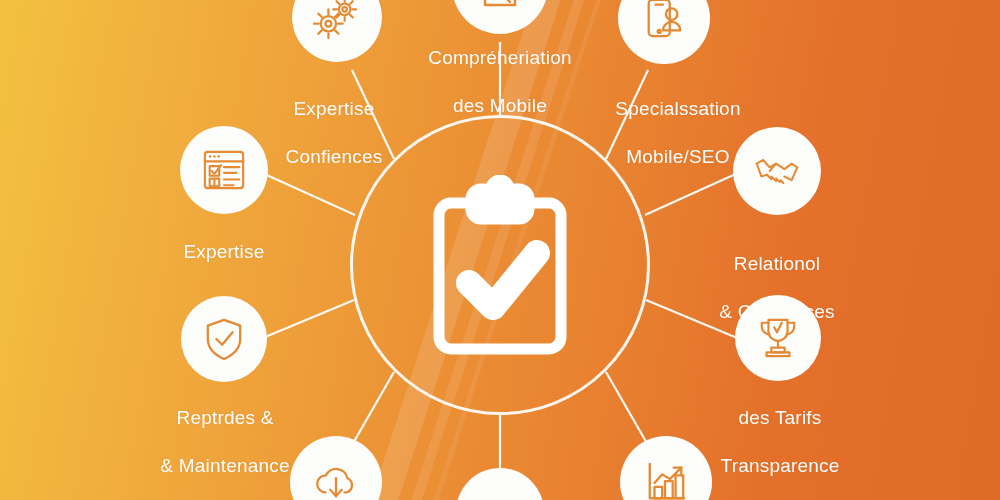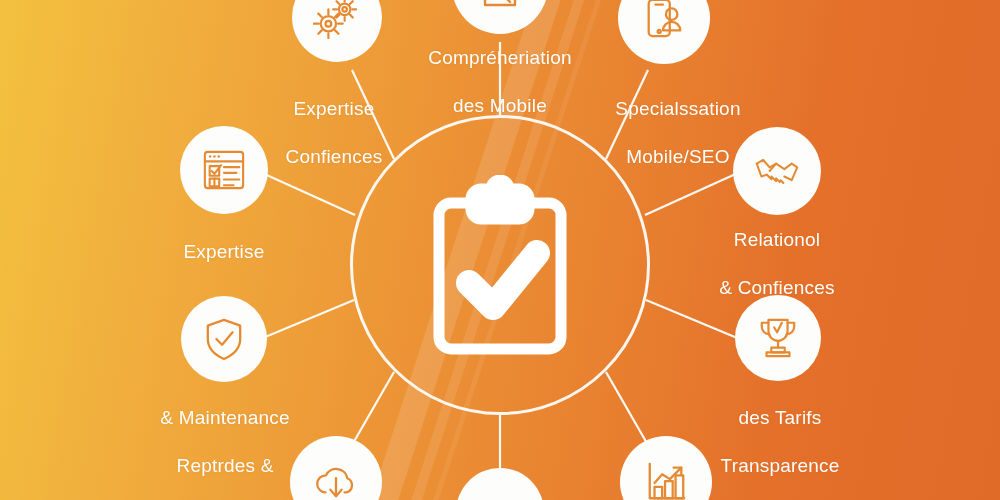--- a/index.html
+++ b/index.html
@@ -159,21 +159,21 @@
   <div class="node" style="left:733px; top:127px; width:88px; height:88px;">
     <svg width="46" height="38" viewBox="0 0 50 40" aria-hidden="true">
       <g fill="none" stroke="#e58a33" stroke-width="2.2" stroke-linejoin="round" stroke-linecap="round">
         <path d="M3 12 L10 8 L17 16 L24 12 L33 18 L41 12 L47 16 L41 30 L33 26"></path>
         <path d="M3 12 L8 26 L14 24"></path>
         <path d="M14 24 l5 5 M19 26 l5 5 M24 28 l4 4 M29 30 l3 3"></path>
         <path d="M24 12 L17 20"></path>
       </g>
     </svg>
   </div>
-  <div class="label" style="left:677px; top:204px; width:200px;">
+  <div class="label" style="left:677px; top:228px; width:200px;">
     <div>Relationol</div>
     <div>&amp; Confiences</div>
   </div>
 
   <div class="node" style="left:735px; top:295px; width:86px; height:86px;">
     <svg width="42" height="44" viewBox="0 0 44 46" aria-hidden="true">
       <g fill="none" stroke="#e58a33" stroke-width="2.3" stroke-linejoin="round" stroke-linecap="round">
         <path d="M12 4 h20 v12 a10 10 0 0 1 -20 0 Z"></path>
         <path d="M12 7 H5 v4 a8 8 0 0 0 8 8"></path>
         <path d="M32 7 h7 v4 a8 8 0 0 1 -8 8"></path>
@@ -216,22 +216,22 @@
 
   <div class="node" style="left:181px; top:296px; width:86px; height:86px;">
     <svg width="40" height="44" viewBox="0 0 42 46" aria-hidden="true">
       <g fill="none" stroke="#e58a33" stroke-width="2.4" stroke-linejoin="round" stroke-linecap="round">
         <path d="M21 3 L38 9 v14 c0 10 -8 17 -17 21 c-9 -4 -17 -11 -17 -21 V9 Z"></path>
         <polyline points="13,23 19,29 30,16"></polyline>
       </g>
     </svg>
   </div>
   <div class="label" style="left:125px; top:382px; width:200px;">
+    <div>Reptrdes &amp;</div>
     <div>&amp; Maintenance</div>
-    <div>Reptrdes &amp;</div>
   </div>
 
   <div class="node" style="left:180px; top:126px; width:88px; height:88px;">
     <svg width="46" height="44" viewBox="0 0 48 46" aria-hidden="true">
       <g fill="none" stroke="#e58a33" stroke-width="2.2" stroke-linejoin="round" stroke-linecap="round">
         <rect x="4" y="4" width="40" height="38" rx="3"></rect>
         <line x1="4" y1="14" x2="44" y2="14"></line>
         <circle cx="9.5" cy="9" r="1.3" fill="#e58a33" stroke="none"></circle>
         <circle cx="14" cy="9" r="1.3" fill="#e58a33" stroke="none"></circle>
         <circle cx="18.5" cy="9" r="1.3" fill="#e58a33" stroke="none"></circle>

